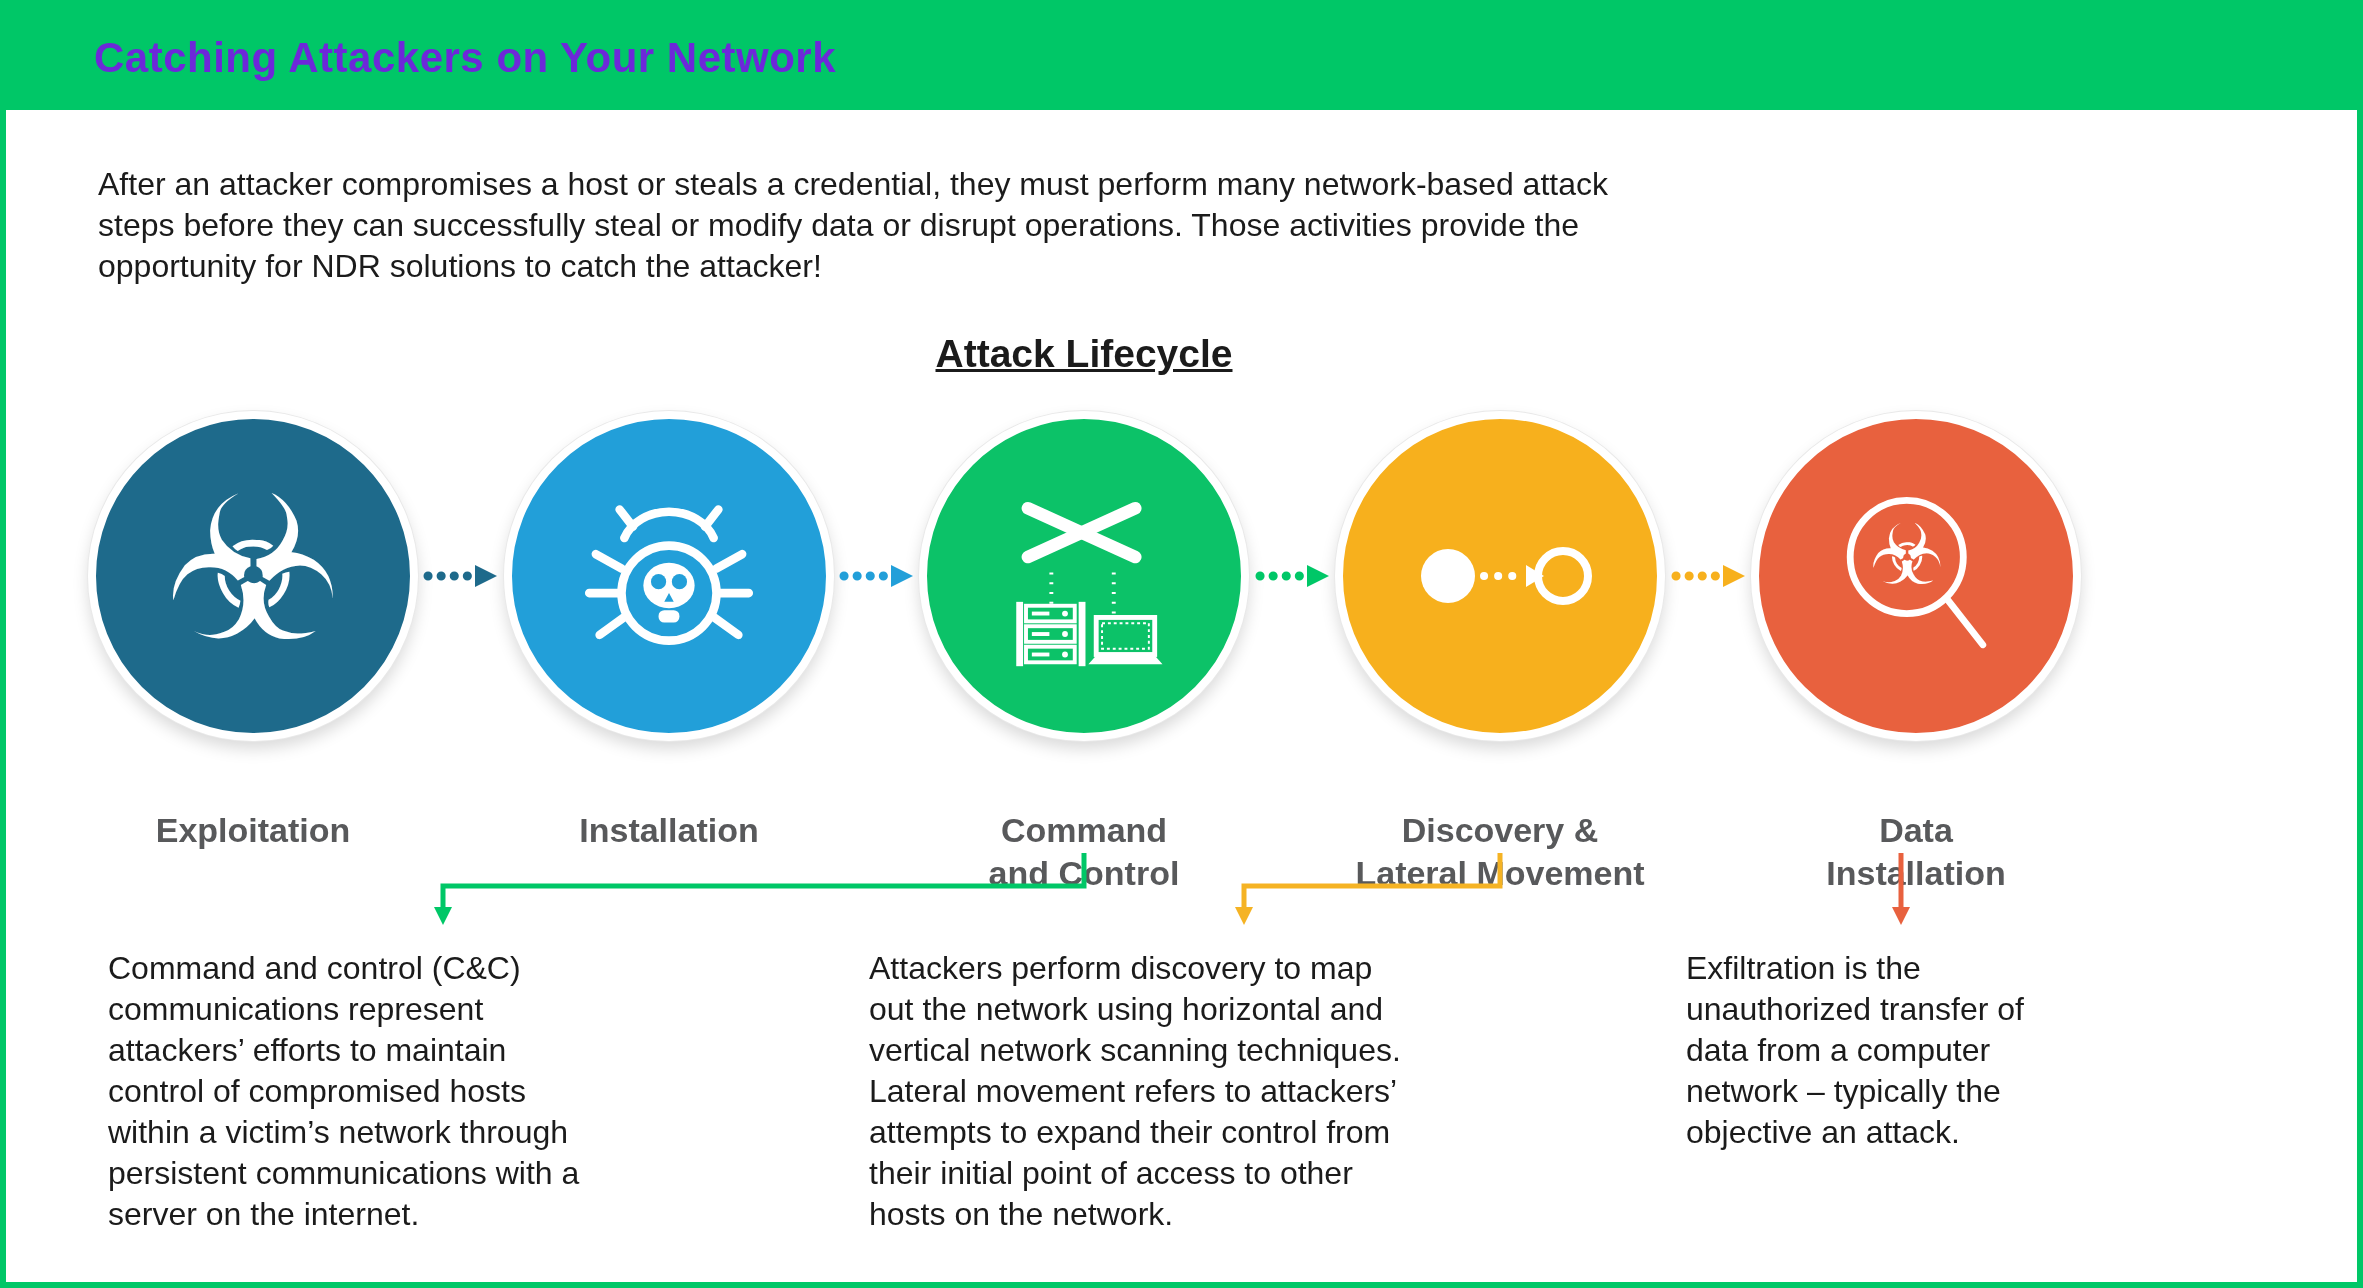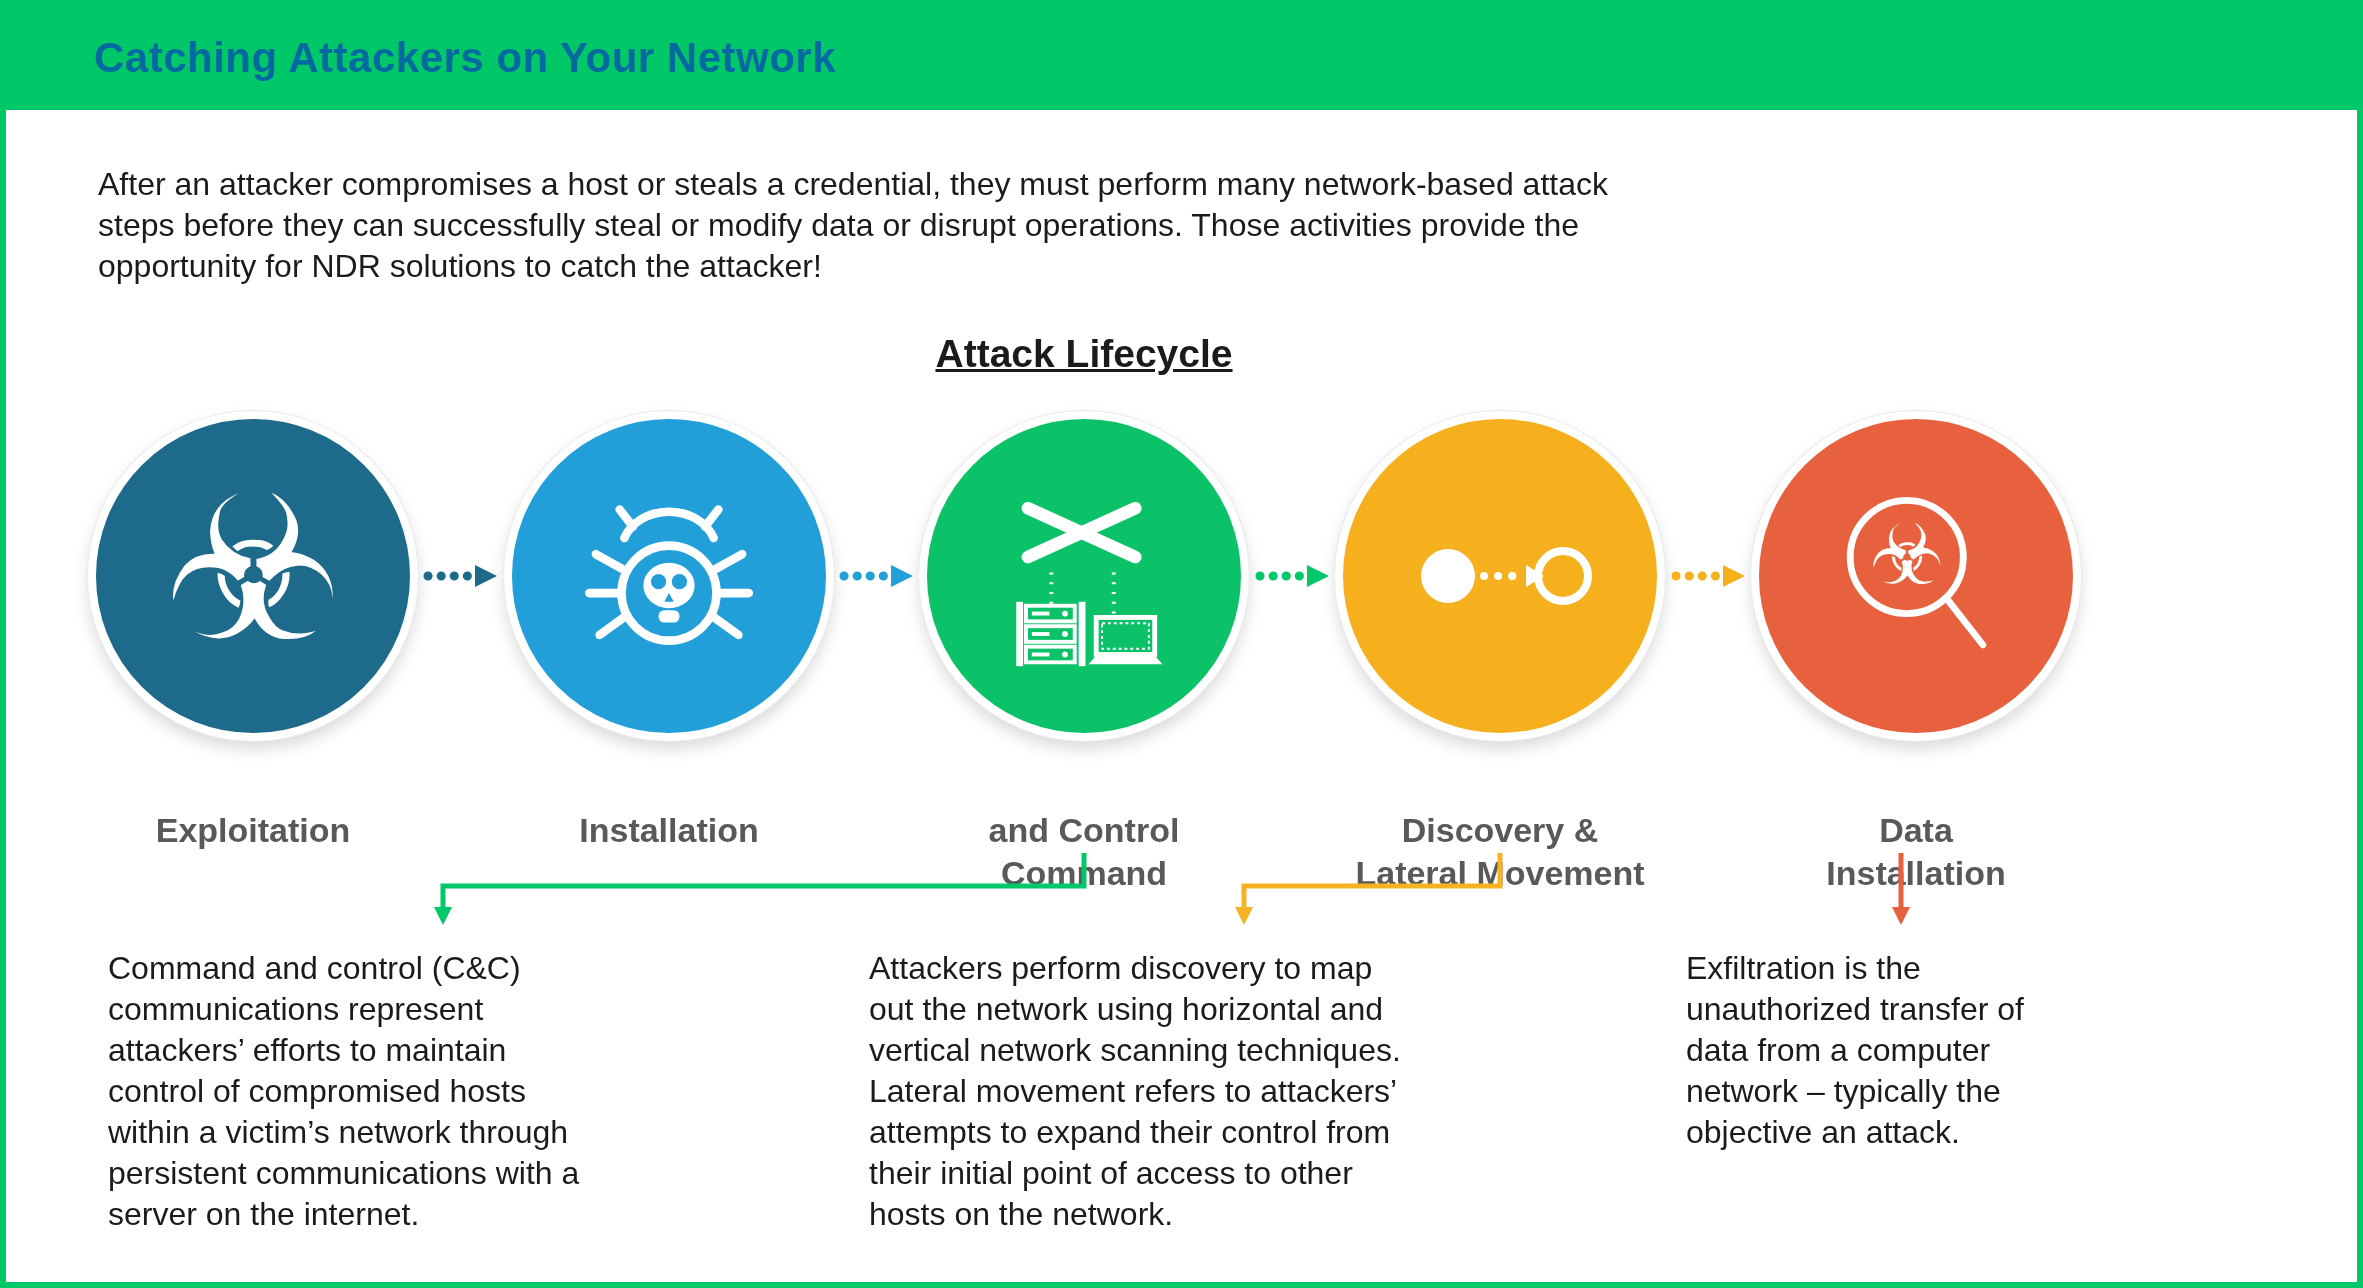--- a/index.html
+++ b/index.html
@@ -6,21 +6,21 @@
   .page{
     position:relative;width:2363px;height:1288px;box-sizing:border-box;
     border:6px solid #00C767;background:#fff;overflow:hidden;
     font-family:"Liberation Sans",sans-serif;color:#1B1B1B;
   }
   .banner{
     position:absolute;top:0;left:0;right:0;height:104px;background:#00C767;
   }
   .banner-title{
     position:absolute;left:88px;top:0;height:104px;line-height:104px;
-    font-size:42px;font-weight:bold;color:#0369a1;letter-spacing:.5px;white-space:nowrap;
+    font-size:42px;font-weight:bold;color:#6d28d9;letter-spacing:.5px;white-space:nowrap;
   }
   .intro{
     position:absolute;left:92px;top:158px;width:2220px;
     font-size:32px;line-height:41px;white-space:pre-line;
   }
   .lifecycle-title{
     position:absolute;left:1078px;top:326px;transform:translateX(-50%);
     font-size:39px;font-weight:bold;white-space:nowrap;text-decoration:underline;
   }
   .stage{position:absolute;top:405px;width:416px;text-align:center;}
@@ -114,22 +114,22 @@
         <line x1="46" y1="180" x2="64" y2="180" stroke="#fff" stroke-width="4"></line>
         <circle cx="80" cy="138" r="3" fill="#fff"></circle>
         <circle cx="80" cy="159" r="3" fill="#fff"></circle>
         <circle cx="80" cy="180" r="3" fill="#fff"></circle>
         <rect x="112" y="142" width="60" height="38" fill="none" stroke="#fff" stroke-width="5"></rect>
         <rect x="118" y="148" width="48" height="26" fill="none" stroke="#fff" stroke-width="2" stroke-dasharray="3 3"></rect>
         <path d="M104 190 L180 190 L172 181 L112 181 Z" fill="#fff"></path>
       </svg>
     </div>
     <div class="stage-label">
+      <div>Command</div>
       <div>and Control</div>
-      <div>Command</div>
     </div>
   </div>
 
   <div class="stage" style="left:1286px">
     <div class="circle c3">
       <svg width="200" height="200" viewBox="0 0 200 200">
         <circle cx="48" cy="100" r="27" fill="#fff"></circle>
         <line x1="84" y1="100" x2="122" y2="100" stroke="#fff" stroke-width="8" stroke-linecap="round" stroke-dasharray="0.1 14"></line>
         <polygon points="126,89 126,111 144,100" fill="#fff"></polygon>
         <circle cx="163" cy="100" r="25" fill="none" stroke="#fff" stroke-width="8"></circle>

